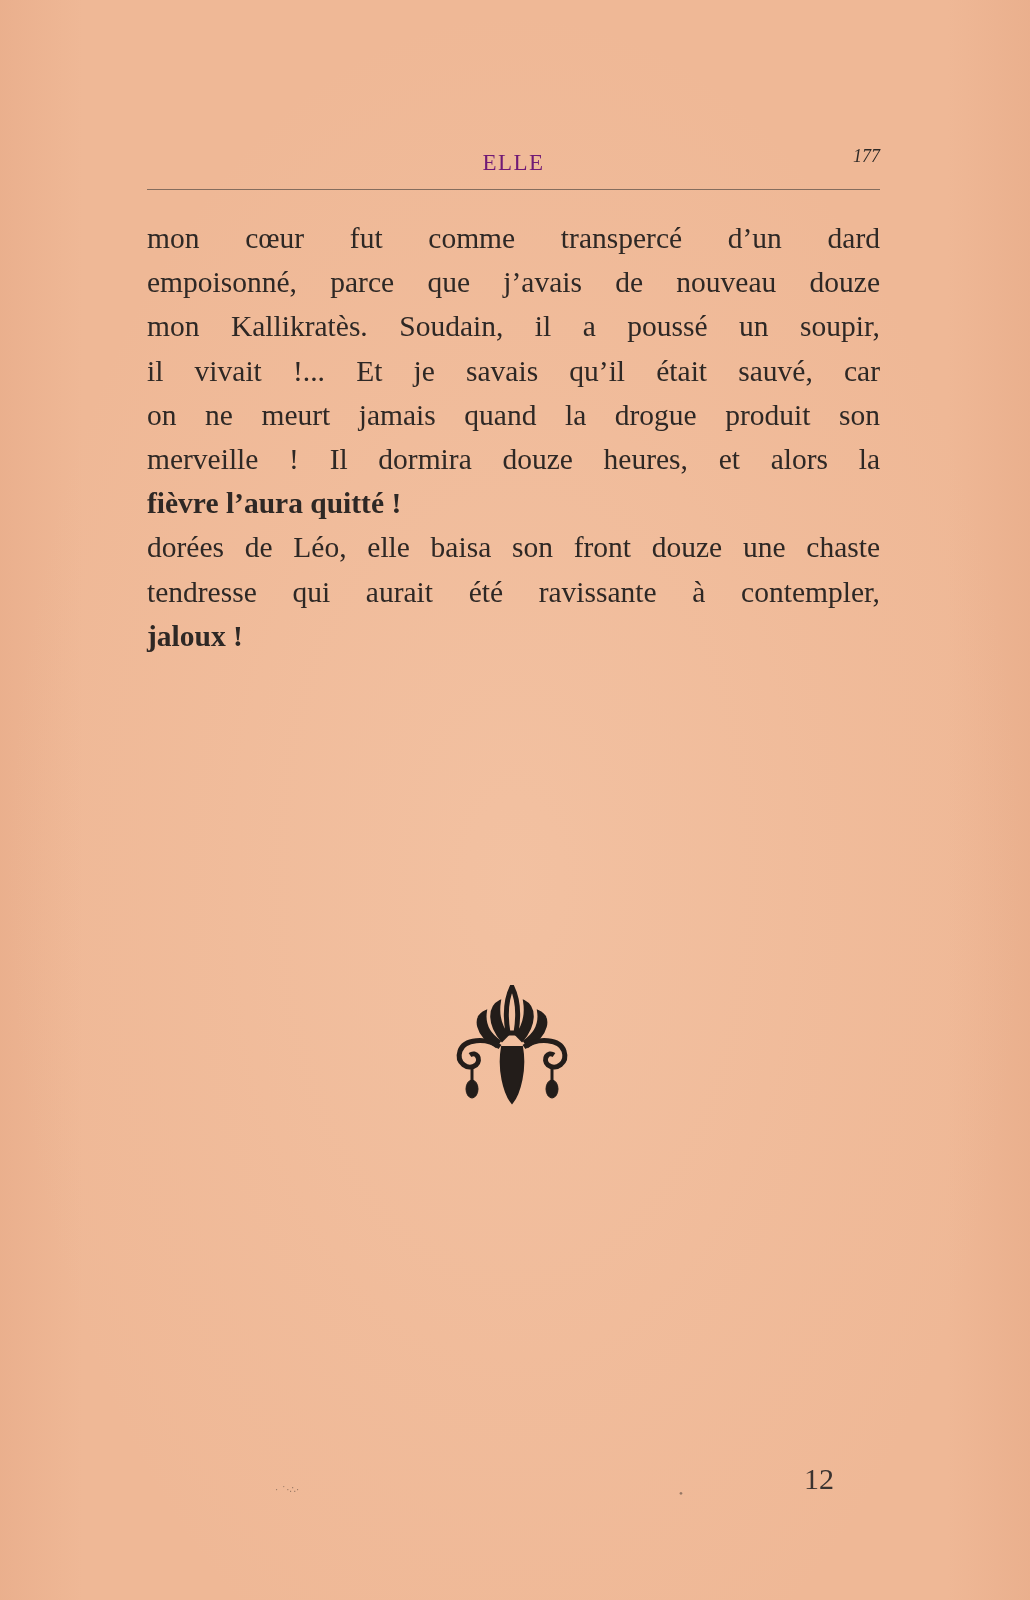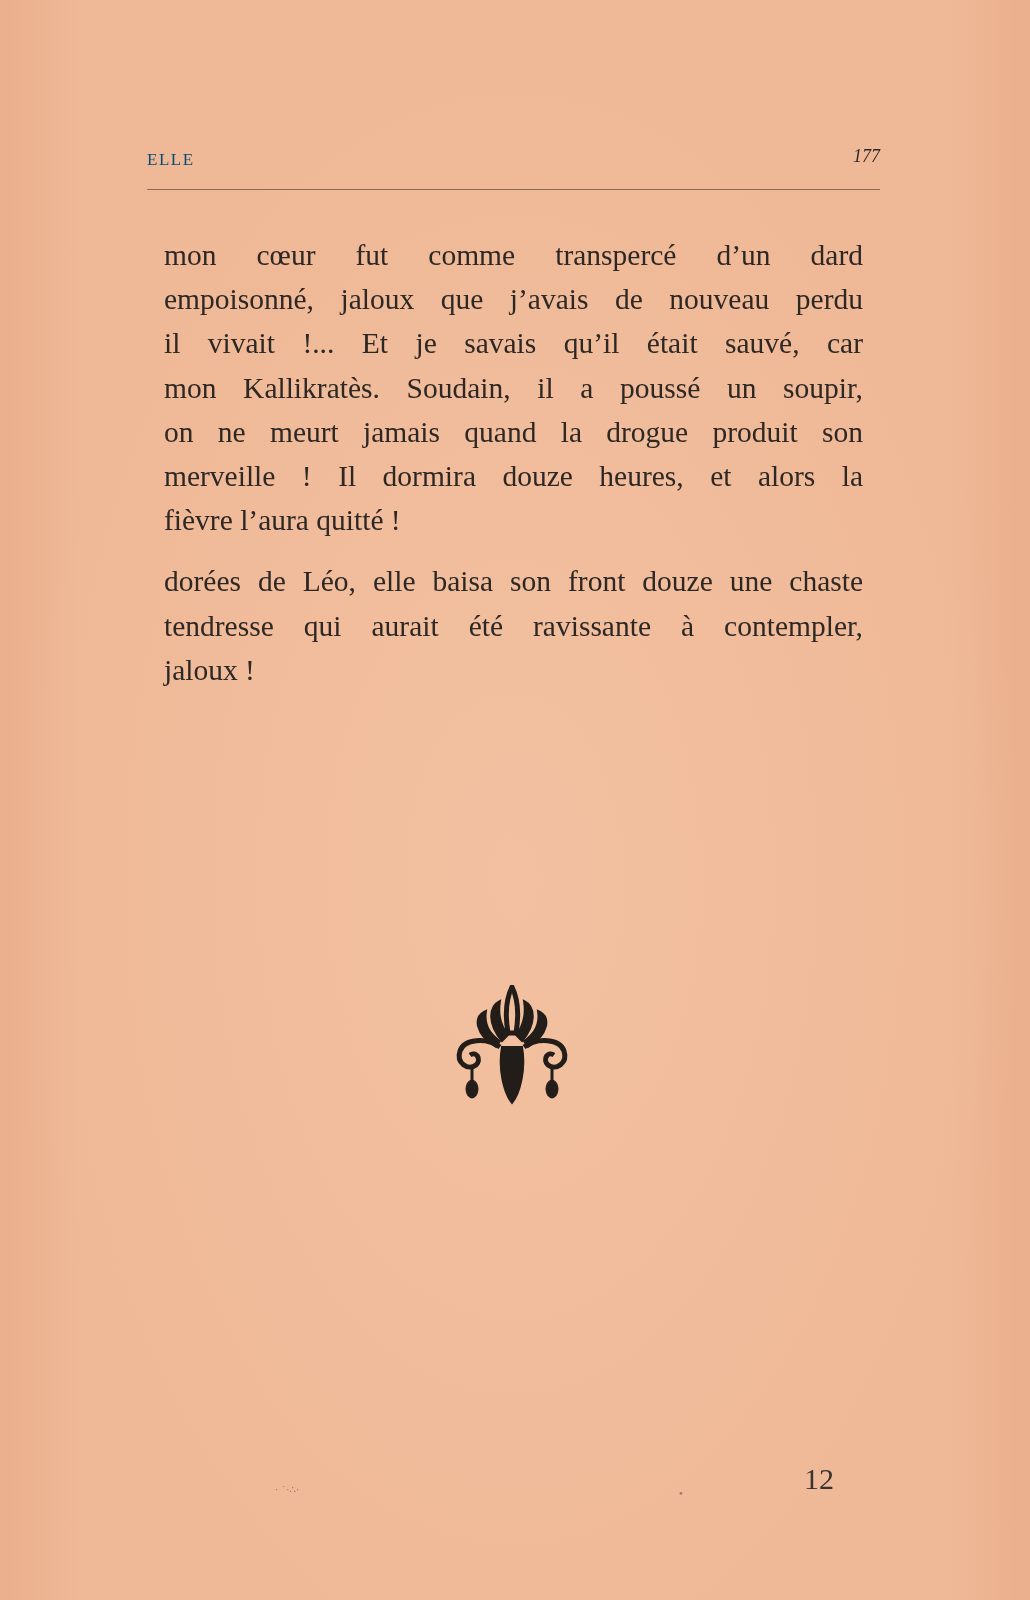--- a/index.html
+++ b/index.html
@@ -11,39 +11,39 @@
         linear-gradient(90deg, rgba(225,160,125,0.35) 0%, rgba(0,0,0,0) 8%, rgba(0,0,0,0) 92%, rgba(225,160,125,0.35) 100%);
       font-family: "DejaVu Serif", "Liberation Serif", serif;
       color: #2e2825;
       position: relative;
     }
     .page { position: absolute; left: 0; top: 0; width: 1030px; height: 1600px; }
     .running-head {
       position: absolute; left: 147px; top: 146px; width: 733px; height: 40px;
     }
     .running-title {
-      position: absolute; left: 0; right: 0; top: 4px; 
-      font-family: "Liberation Serif", serif; font-size: 17px; letter-spacing: 1.5px; color: #0c4a6e;
+      position: absolute; left: 0; right: 0; top: 4px; text-align: center;
+      font-family: "Liberation Serif", serif; font-size: 23px; letter-spacing: 1.5px; color: #701a75;
     }
     .page-number {
       position: absolute; right: 0; top: 0;
       font-family: "Liberation Serif", serif; font-size: 18px; color: #2f2a27; font-style: italic;
     }
     .head-rule {
       position: absolute; left: 147px; top: 189px; width: 733px; height: 0;
       border-top: 1px solid #6a5a50; opacity: 0.8;
     }
     .body-text {
       position: absolute; left: 147px; top: 216px; width: 733px;
       font-family: "Liberation Serif", serif; font-size: 29.5px; line-height: 44.2px;
       text-align: justify; color: #2e2825;
     }
-    .body-text p { margin: 17px; text-align-last: left; }
+    .body-text p { margin: 0; text-align-last: left; }
     .line { display: block; text-align: justify; text-align-last: justify; white-space: nowrap; }
-    .line.last { text-align-last: left; }
+    .line.last { text-align-last: left; font-weight: bold; }
     .ornament {
       position: absolute; left: 450px; top: 985px; width: 130px; height: 130px;
     }
     .signature {
       position: absolute; left: 804px; top: 1462px;
       font-family: "Liberation Serif", serif; font-size: 30px; color: #3a3330;
     }
     .specks { position: absolute; font-size: 10px; color: #5a4a40; opacity: 0.6; }
   </style>
 </head>
@@ -53,23 +53,23 @@
 
   <div class="running-head">
     <div class="running-title">ELLE</div>
     <div class="page-number">177</div>
   </div>
   <div class="head-rule"></div>
 
   <div class="body-text">
     <p>
       <span class="line">mon cœur fut comme transpercé d’un dard</span>
-      <span class="line">empoisonné, jaloux que j’avais de nouveau perdu</span>
+      <span class="line">empoisonné, parce que j’avais de nouveau douze</span>
+      <span class="line">mon Kallikratès. Soudain, il a poussé un soupir,</span>
       <span class="line">il vivait !... Et je savais qu’il était sauvé, car</span>
-      <span class="line">mon Kallikratès. Soudain, il a poussé un soupir,</span>
       <span class="line">on ne meurt jamais quand la drogue produit son</span>
       <span class="line">merveille ! Il dormira douze heures, et alors la</span>
       <span class="line last">fièvre l’aura quitté !</span>
     </p>
     <p>
       <span class="line">dorées de Léo, elle baisa son front douze une chaste</span>
       <span class="line">tendresse qui aurait été ravissante à contempler,</span>
       <span class="line last">jaloux !</span>
     </p>
   </div>

